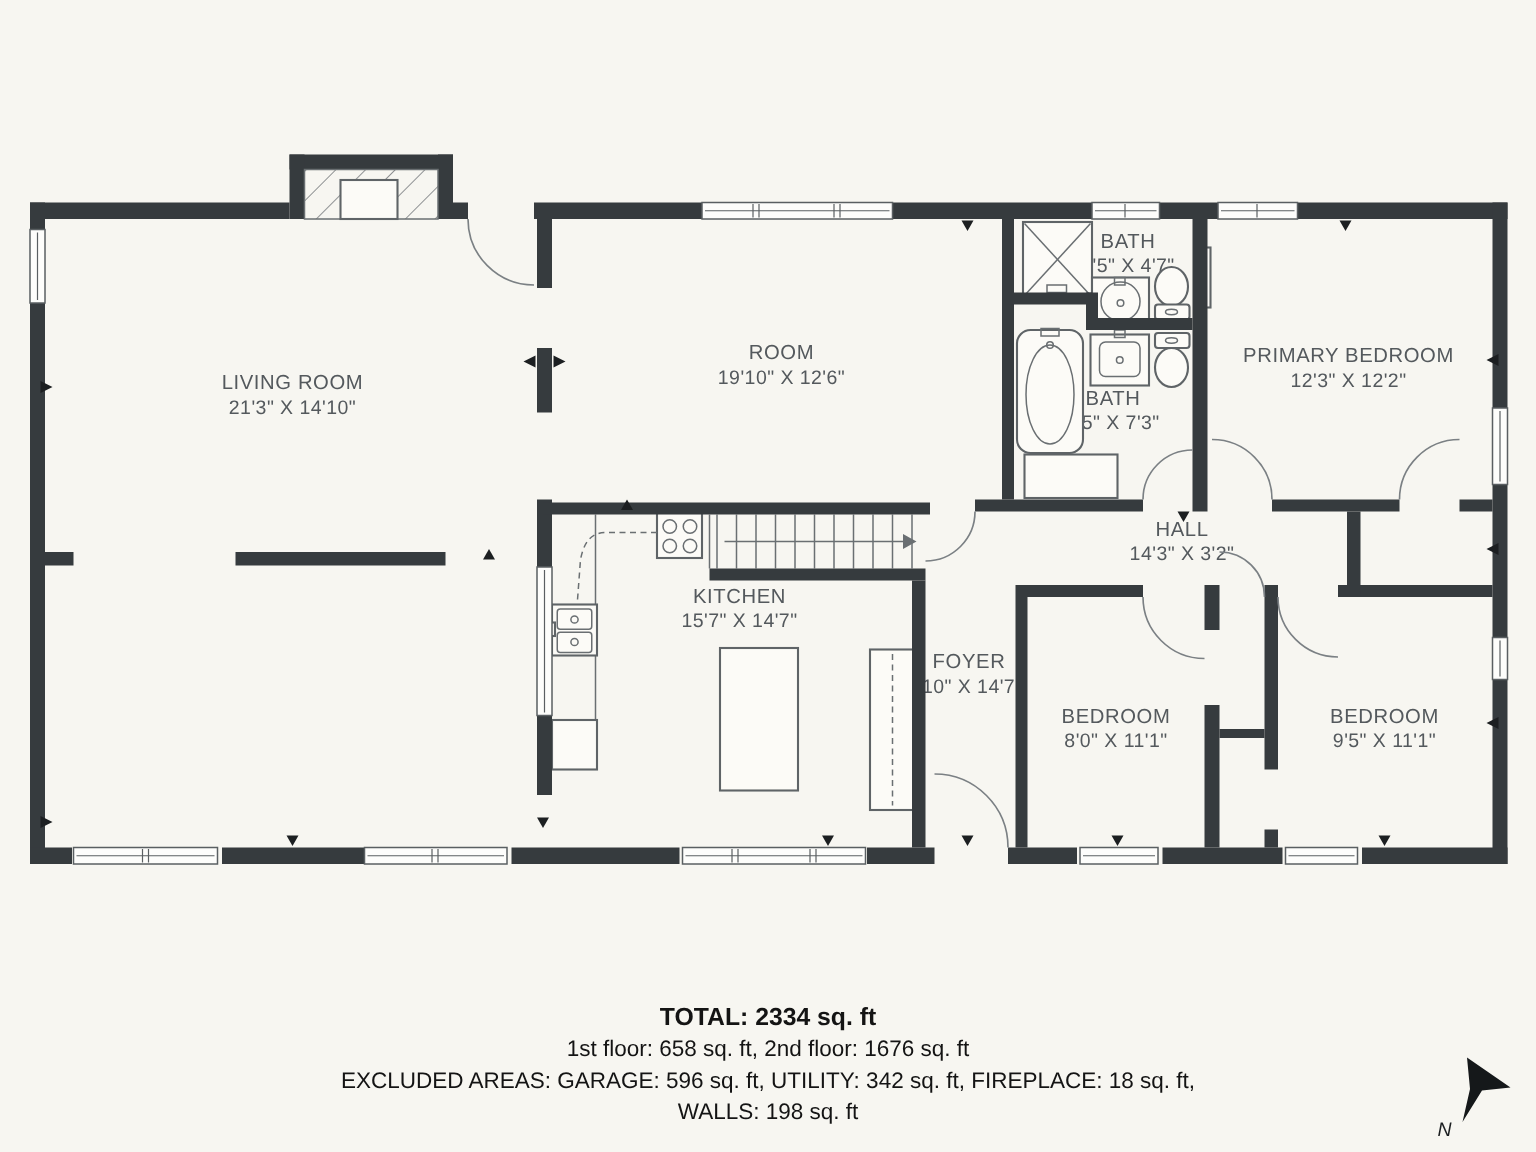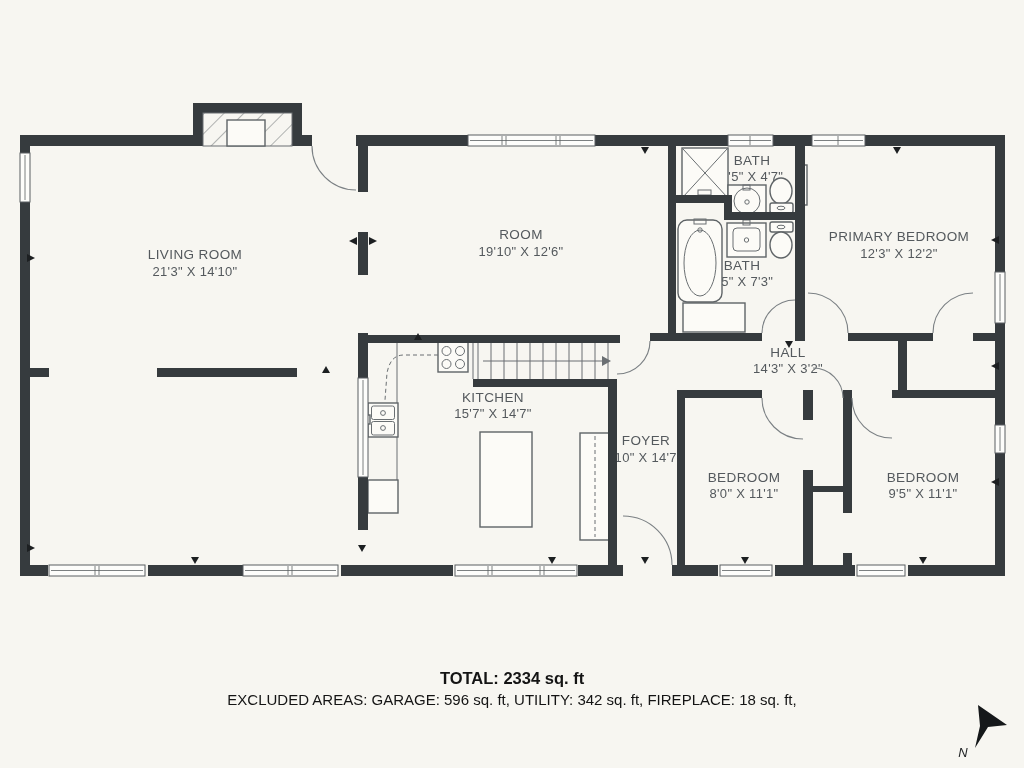--- a/index.html
+++ b/index.html
@@ -321,15 +321,17 @@
   </g>
 
   <g>
     <polygon fill="#15181a" points="978,705 1007,725 988,727 975,748 980,726"></polygon>
     <text class="compassN" x="963" y="757" text-anchor="middle">N</text>
   </g>
 </svg>
 
 <div class="footer">
   <div class="total">TOTAL: 2334 sq. ft</div>
+  <div>1st floor: 658 sq. ft, 2nd floor: 1676 sq. ft</div>
   <div>EXCLUDED AREAS: GARAGE: 596 sq. ft, UTILITY: 342 sq. ft, FIREPLACE: 18 sq. ft,</div>
+  <div>WALLS: 198 sq. ft</div>
 </div>
 </div>
 
 </body></html>

